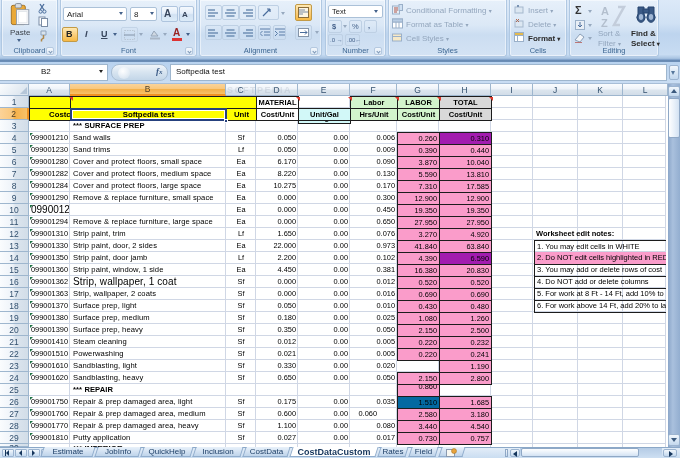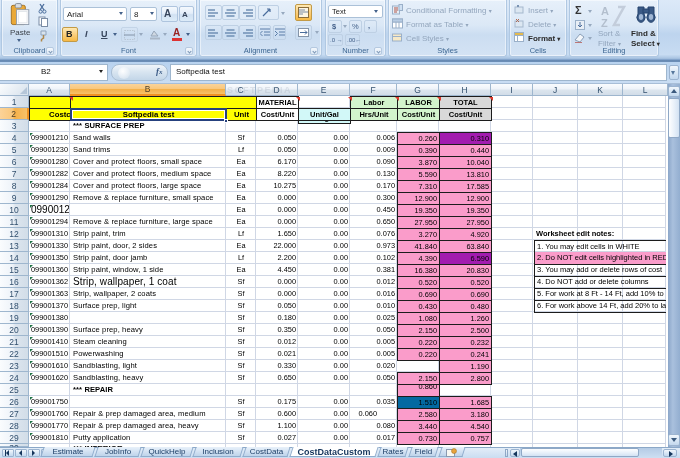--- a/index.html
+++ b/index.html
@@ -522,20 +522,21 @@
 <div class="gtri" style="left:30px;top:301px;"></div>
 <div class="cell" style="left:73px;top:300px;width:170px;height:12px;font-size:7.6px;letter-spacing:0.1px;">Surface prep, light</div>
 <div class="cell" style="left:226px;top:300px;width:30px;height:12px;text-align:center;font-size:7.4px;">Sf</div>
 <div class="cell" style="left:256px;top:300px;width:41px;height:12px;text-align:right;padding-right:1px;font-size:7.4px;">0.050</div>
 <div class="cell" style="left:298px;top:300px;width:51px;height:12px;text-align:right;padding-right:1px;font-size:7.4px;">0.00</div>
 <div class="cell" style="left:350px;top:300px;width:46px;height:12px;text-align:right;padding-right:1px;font-size:7.4px;">0.010</div>
 <div class="cell" style="left:397px;top:300px;width:43px;height:13px;background:#fa9cca;border:1px solid #1c1c1c;text-align:right;padding-right:2px;font-size:7.4px;line-height:11px;">0.430</div>
 <div class="cell" style="left:439px;top:300px;width:53px;height:13px;background:#fa9cca;border:1px solid #1c1c1c;text-align:right;padding-right:2px;font-size:7.4px;line-height:11px;">0.480</div>
 <div class="cell" style="left:31px;top:312px;width:38px;height:12px;font-size:7.4px;">099001380</div>
 <div class="gtri" style="left:30px;top:313px;"></div>
+<div class="cell" style="left:73px;top:312px;width:170px;height:12px;font-size:7.6px;letter-spacing:0.1px;">Surface prep, medium</div>
 <div class="cell" style="left:226px;top:312px;width:30px;height:12px;text-align:center;font-size:7.4px;">Sf</div>
 <div class="cell" style="left:256px;top:312px;width:41px;height:12px;text-align:right;padding-right:1px;font-size:7.4px;">0.180</div>
 <div class="cell" style="left:298px;top:312px;width:51px;height:12px;text-align:right;padding-right:1px;font-size:7.4px;">0.00</div>
 <div class="cell" style="left:350px;top:312px;width:46px;height:12px;text-align:right;padding-right:1px;font-size:7.4px;">0.025</div>
 <div class="cell" style="left:397px;top:312px;width:43px;height:13px;background:#fa9cca;border:1px solid #1c1c1c;text-align:right;padding-right:2px;font-size:7.4px;line-height:11px;">1.080</div>
 <div class="cell" style="left:439px;top:312px;width:53px;height:13px;background:#fa9cca;border:1px solid #1c1c1c;text-align:right;padding-right:2px;font-size:7.4px;line-height:11px;">1.260</div>
 <div class="cell" style="left:31px;top:324px;width:38px;height:12px;font-size:7.4px;">099001390</div>
 <div class="gtri" style="left:30px;top:325px;"></div>
 <div class="cell" style="left:73px;top:324px;width:170px;height:12px;font-size:7.6px;letter-spacing:0.1px;">Surface prep, heavy</div>
 <div class="cell" style="left:226px;top:324px;width:30px;height:12px;text-align:center;font-size:7.4px;">Sf</div>
@@ -576,20 +577,21 @@
 <div class="cell" style="left:73px;top:372px;width:170px;height:12px;font-size:7.6px;letter-spacing:0.1px;">Sandblasting, heavy</div>
 <div class="cell" style="left:226px;top:372px;width:30px;height:12px;text-align:center;font-size:7.4px;">Sf</div>
 <div class="cell" style="left:256px;top:372px;width:41px;height:12px;text-align:right;padding-right:1px;font-size:7.4px;">0.650</div>
 <div class="cell" style="left:298px;top:372px;width:51px;height:12px;text-align:right;padding-right:1px;font-size:7.4px;">0.00</div>
 <div class="cell" style="left:350px;top:372px;width:46px;height:12px;text-align:right;padding-right:1px;font-size:7.4px;">0.050</div>
 <div class="cell" style="left:397px;top:372px;width:43px;height:13px;background:#fa9cca;border:1px solid #1c1c1c;text-align:right;padding-right:2px;font-size:7.4px;line-height:11px;">2.150</div>
 <div class="cell" style="left:439px;top:372px;width:53px;height:13px;background:#fa9cca;border:1px solid #1c1c1c;text-align:right;padding-right:2px;font-size:7.4px;line-height:11px;">2.800</div>
 <div class="cell" style="left:73px;top:384px;width:170px;height:12px;font-weight:bold;font-size:8px;font-size:7.6px;letter-spacing:0.1px;">*** REPAIR</div>
 <div class="cell" style="left:31px;top:396px;width:38px;height:12px;font-size:7.4px;">099001750</div>
 <div class="gtri" style="left:30px;top:397px;"></div>
+<div class="cell" style="left:73px;top:396px;width:170px;height:12px;font-size:7.6px;letter-spacing:0.1px;">Repair &amp; prep damaged area, light</div>
 <div class="cell" style="left:226px;top:396px;width:30px;height:12px;text-align:center;font-size:7.4px;">Sf</div>
 <div class="cell" style="left:256px;top:396px;width:41px;height:12px;text-align:right;padding-right:1px;font-size:7.4px;">0.175</div>
 <div class="cell" style="left:298px;top:396px;width:51px;height:12px;text-align:right;padding-right:1px;font-size:7.4px;">0.00</div>
 <div class="cell" style="left:350px;top:396px;width:46px;height:12px;text-align:right;padding-right:1px;font-size:7.4px;">0.035</div>
 <div class="cell" style="left:397px;top:396px;width:43px;height:13px;background:#0369a1;border:1px solid #1c1c1c;text-align:right;padding-right:2px;font-size:7.4px;line-height:11px;">1.510</div>
 <div class="cell" style="left:439px;top:396px;width:53px;height:13px;background:#fa9cca;border:1px solid #1c1c1c;text-align:right;padding-right:2px;font-size:7.4px;line-height:11px;">1.685</div>
 <div class="cell" style="left:31px;top:408px;width:38px;height:12px;font-size:7.4px;">099001760</div>
 <div class="gtri" style="left:30px;top:409px;"></div>
 <div class="cell" style="left:73px;top:408px;width:170px;height:12px;font-size:7.6px;letter-spacing:0.1px;">Repair &amp; prep damaged area, medium</div>
 <div class="cell" style="left:226px;top:408px;width:30px;height:12px;text-align:center;font-size:7.4px;">Sf</div>

